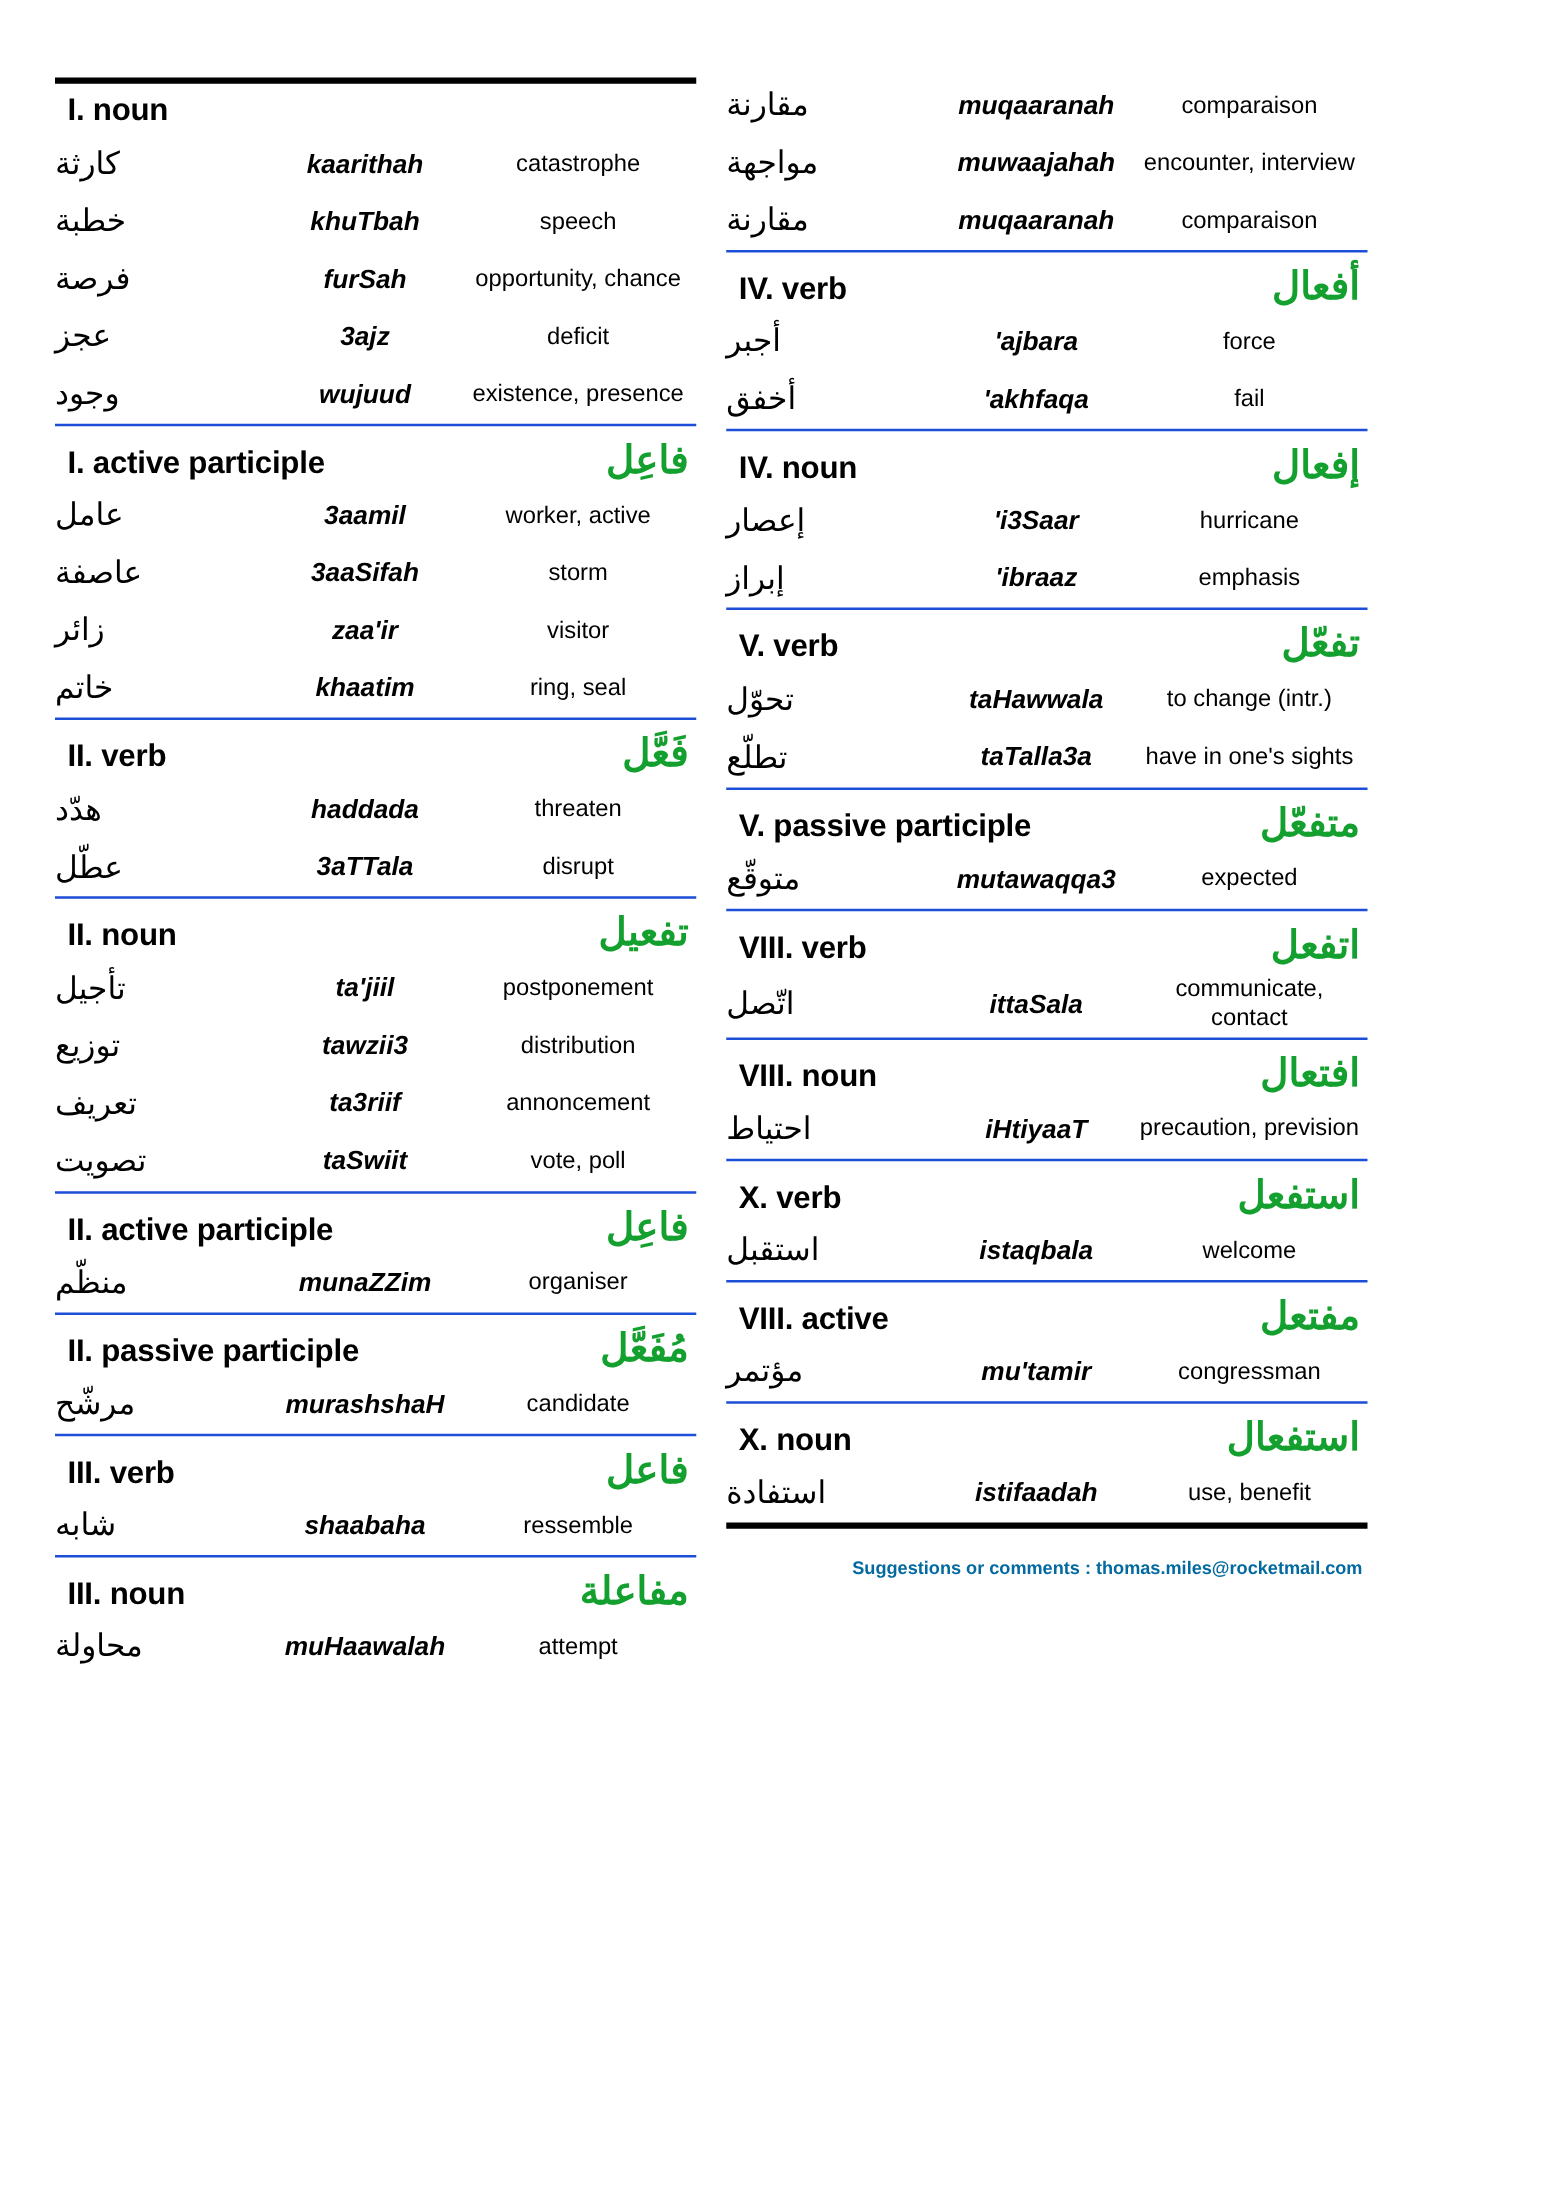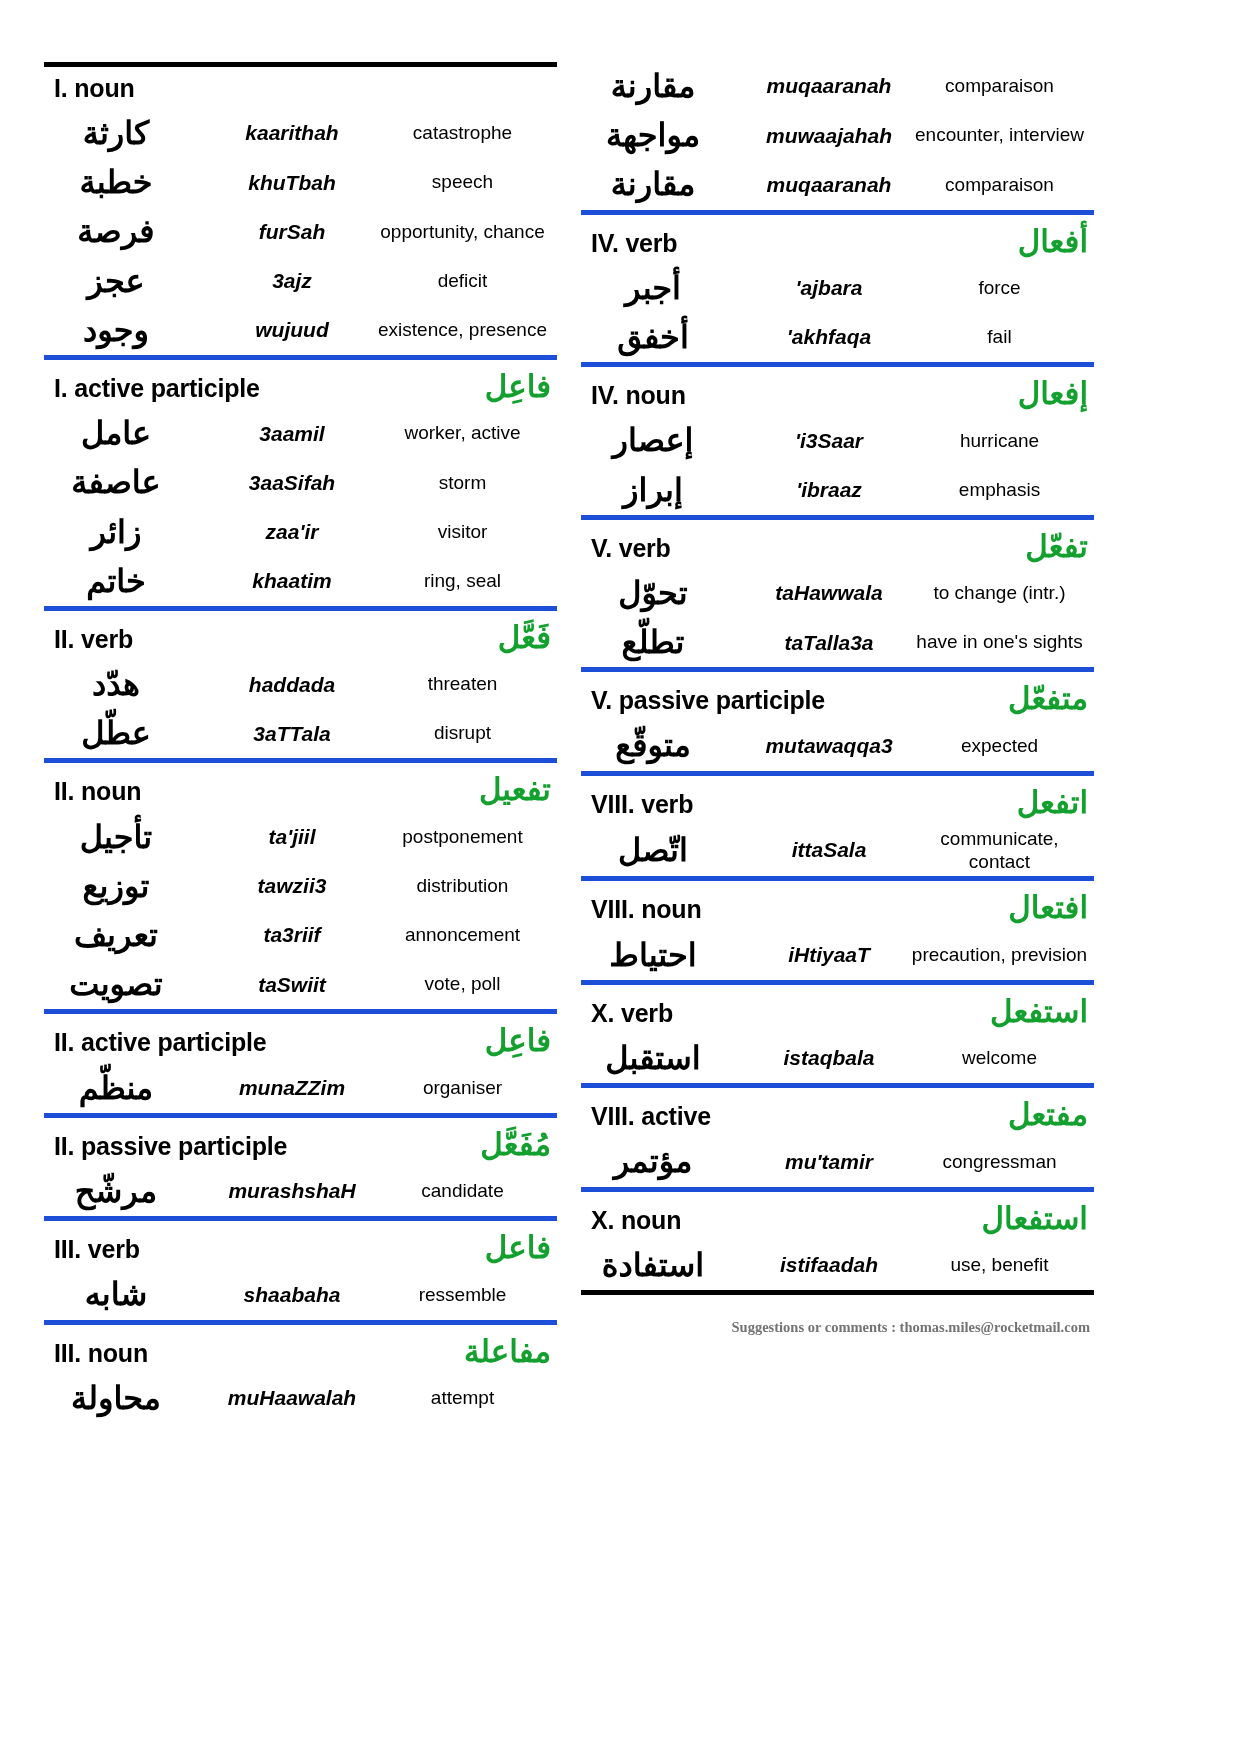--- a/index.html
+++ b/index.html
@@ -31,21 +31,21 @@
     flex: 0 0 513px;
     display: flex;
     flex-direction: column;
     margin-top: 26px;
   }
   .column.left { margin-right: 24px; }
 
   
   .section {
     width: 100%;
-    border-top: 5px solid #1d4ed8;
+    border-top: 2px solid #1d4ed8;
     padding-top: 2px;
   }
   .section:first-child { border-top: 5px solid #000; }
 
   .section-header {
     display: flex;
     flex-direction: row;
     align-items: baseline;
     justify-content: space-between;
     padding: 6px 4px 4px 10px;
@@ -73,24 +73,24 @@
   .row {
     display: flex;
     flex-direction: row;
     align-items: center;
     width: 100%;
     min-height: 46px;
     padding: 3px 0;
   }
   .cell-arabic {
     flex: 0 0 168px;
-    text-align: center;
+    text-align: left;
     direction: rtl;
-    font-size: 32px;
-    font-weight: bold;
+    font-size: 25px;
+    font-weight: normal;
     padding-right: 24px;
     line-height: 1.35;
   }
   .cell-translit {
     flex: 0 0 160px;
     text-align: center;
     font-size: 21px;
     font-weight: bold;
     font-style: italic;
     line-height: 1.25;
@@ -107,25 +107,24 @@
   
   .closing-rule {
     width: 100%;
     border-top: 5px solid #000;
   }
 
   .footer {
     margin-top: auto;
     padding-top: 24px;
     text-align: right;
-    color: #737373;
+    color: #0369a1;
     font-size: 14.5px;
     font-weight: bold;
     padding-right: 4px;
-    font-family: Liberation Serif, serif;
   }
   .spacer { flex: 1 1 auto; }
 </style>
 </head>
 <body>
 
 <div class="page">
 
   <div class="column left" id="left-col">
       <div class="section">

